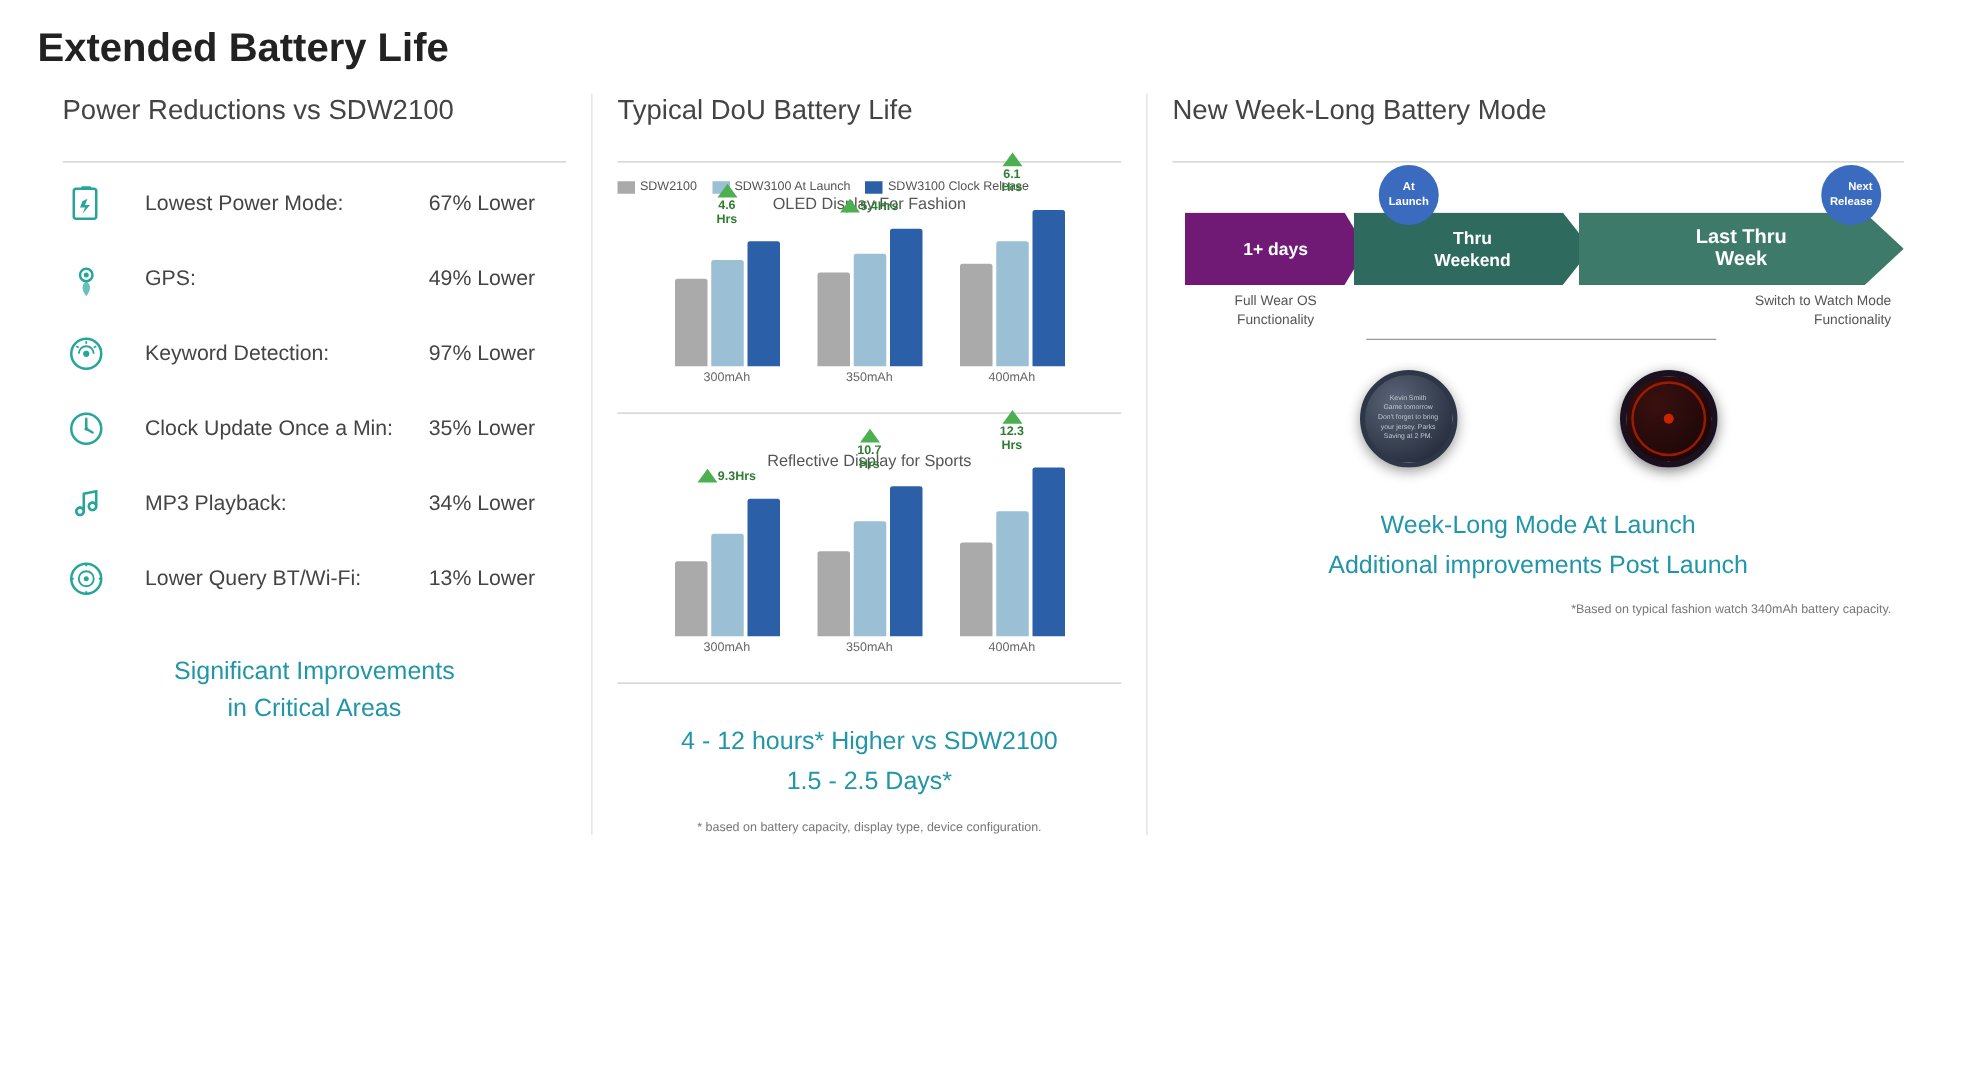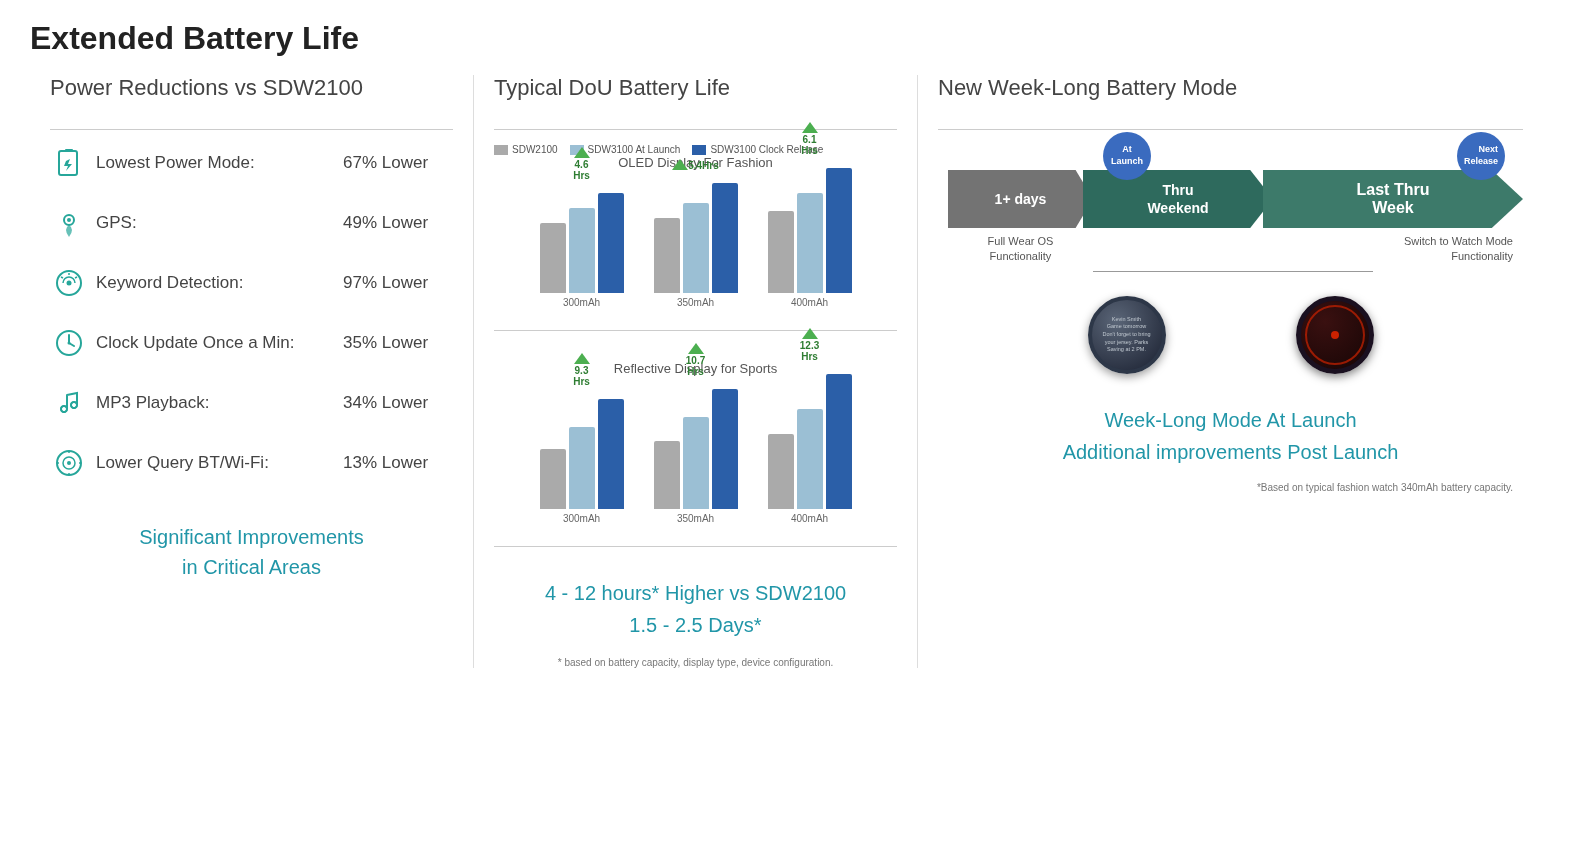--- a/index.html
+++ b/index.html
@@ -32,21 +32,21 @@
       font-size: 22px;
       color: #444;
       margin-bottom: 28px;
       font-weight: 400;
     }
     
     .metric-row {
       display: flex;
       align-items: center;
       margin-bottom: 22px;
-      gap: 8px;
+      gap: 28px;
     }
     .metric-icon {
       width: 38px;
       height: 38px;
       flex-shrink: 0;
       display: flex;
       align-items: center;
       justify-content: center;
     }
     .metric-text {
@@ -292,21 +292,21 @@
       </div>
     </div>
 
     <div style="height:20px;"></div>
 
     <div class="chart-section">
       <div class="chart-title">Reflective Display for Sports</div>
       <div style="display:flex; align-items:flex-end; justify-content:center; gap:30px; height:165px; padding-bottom:22px; position:relative; border-bottom:1px solid #ccc;">
 
         <div style="display:flex;flex-direction:column;align-items:center;position:relative;">
-          <div style="position:relative;top:-8px;display:flex;flex-direction:column;align-items:center;color:#2e7d32;font-size:10px;font-weight:bold;margin-bottom:4px;">
+          <div style="position:relative;top:-8px;display:flex;flex-direction:row;align-items:center;color:#2e7d32;font-size:10px;font-weight:bold;margin-bottom:4px;">
             <div style="width:0;height:0;border-left:8px solid transparent;border-right:8px solid transparent;border-bottom:11px solid #4caf50;margin-bottom:1px;"></div>
             <span>9.3</span>
               <span>Hrs</span>
           </div>
           <div style="display:flex;align-items:flex-end;gap:3px;">
             <div style="width:26px;height:60px;background:#aaa;border-radius:2px 2px 0 0;"></div>
             <div style="width:26px;height:82px;background:#9bbfd4;border-radius:2px 2px 0 0;"></div>
             <div style="width:26px;height:110px;background:#2b5fa8;border-radius:2px 2px 0 0;"></div>
           </div>
           <div style="font-size:10px;color:#666;margin-top:4px;">300mAh</div>
@@ -353,21 +353,21 @@
     <div class="col-title">New Week-Long Battery Mode</div>
     <div class="divider-line"></div>
 
     <div style="position:relative; margin-top:40px; margin-left:10px;">
 
       <div style="position:absolute;top:-38px;left:155px;background:#3a6bbf;color:#fff;font-size:9px;font-weight:bold;padding:5px 8px;border-radius:50%;width:48px;height:48px;display:flex;align-items:center;justify-content:center;text-align:center;line-height:1.3;z-index:10;">At<br>Launch</div>
 
       <div style="position:absolute;top:-38px;right:18px;background:#3a6bbf;color:#fff;font-size:9px;font-weight:bold;padding:5px 8px;border-radius:50%;width:48px;height:48px;display:flex;align-items:center;justify-content:center;text-align:right;line-height:1.3;z-index:10;">Next<br>Release</div>
 
       <div style="display:flex;align-items:stretch;height:58px;">
-        <div style="background:#737373;display:flex;align-items:center;justify-content:center;padding:0 14px 0 14px;clip-path:polygon(0 0, 88% 0, 100% 50%, 88% 100%, 0 100%);min-width:145px;font-size:14px;font-weight:700;color:#fff;">1+ days</div>
+        <div style="background:#701a75;display:flex;align-items:center;justify-content:center;padding:0 14px 0 14px;clip-path:polygon(0 0, 88% 0, 100% 50%, 88% 100%, 0 100%);min-width:145px;font-size:14px;font-weight:700;color:#fff;">1+ days</div>
         <div style="background:#2e6a5d;display:flex;align-items:center;justify-content:center;padding:0 20px;clip-path:polygon(0 0, 88% 0, 100% 50%, 88% 100%, 0 100%);min-width:190px;margin-left:-10px;font-size:14px;font-weight:700;color:#fff;text-align:center;line-height:1.3;">Thru<br>Weekend</div>
         <div style="background:#3d7a6a;display:flex;align-items:center;justify-content:center;padding:0 30px;clip-path:polygon(0 0, 88% 0, 100% 50%, 88% 100%, 0 100%);min-width:260px;margin-left:-10px;font-size:16px;font-weight:700;color:#fff;text-align:center;">Last Thru<br>Week</div>
       </div>
 
       <div style="display:flex;justify-content:space-between;margin-top:6px;padding:0 0;">
         <div style="font-size:11px;color:#555;width:145px;text-align:center;line-height:1.4;">Full Wear OS<br>Functionality</div>
         <div style="font-size:11px;color:#555;width:200px;text-align:right;line-height:1.4;padding-right:10px;">Switch to Watch Mode<br>Functionality</div>
       </div>
 
       <div style="border-bottom:1px solid #999;margin-top:6px;margin-left:145px;width:280px;"></div>

